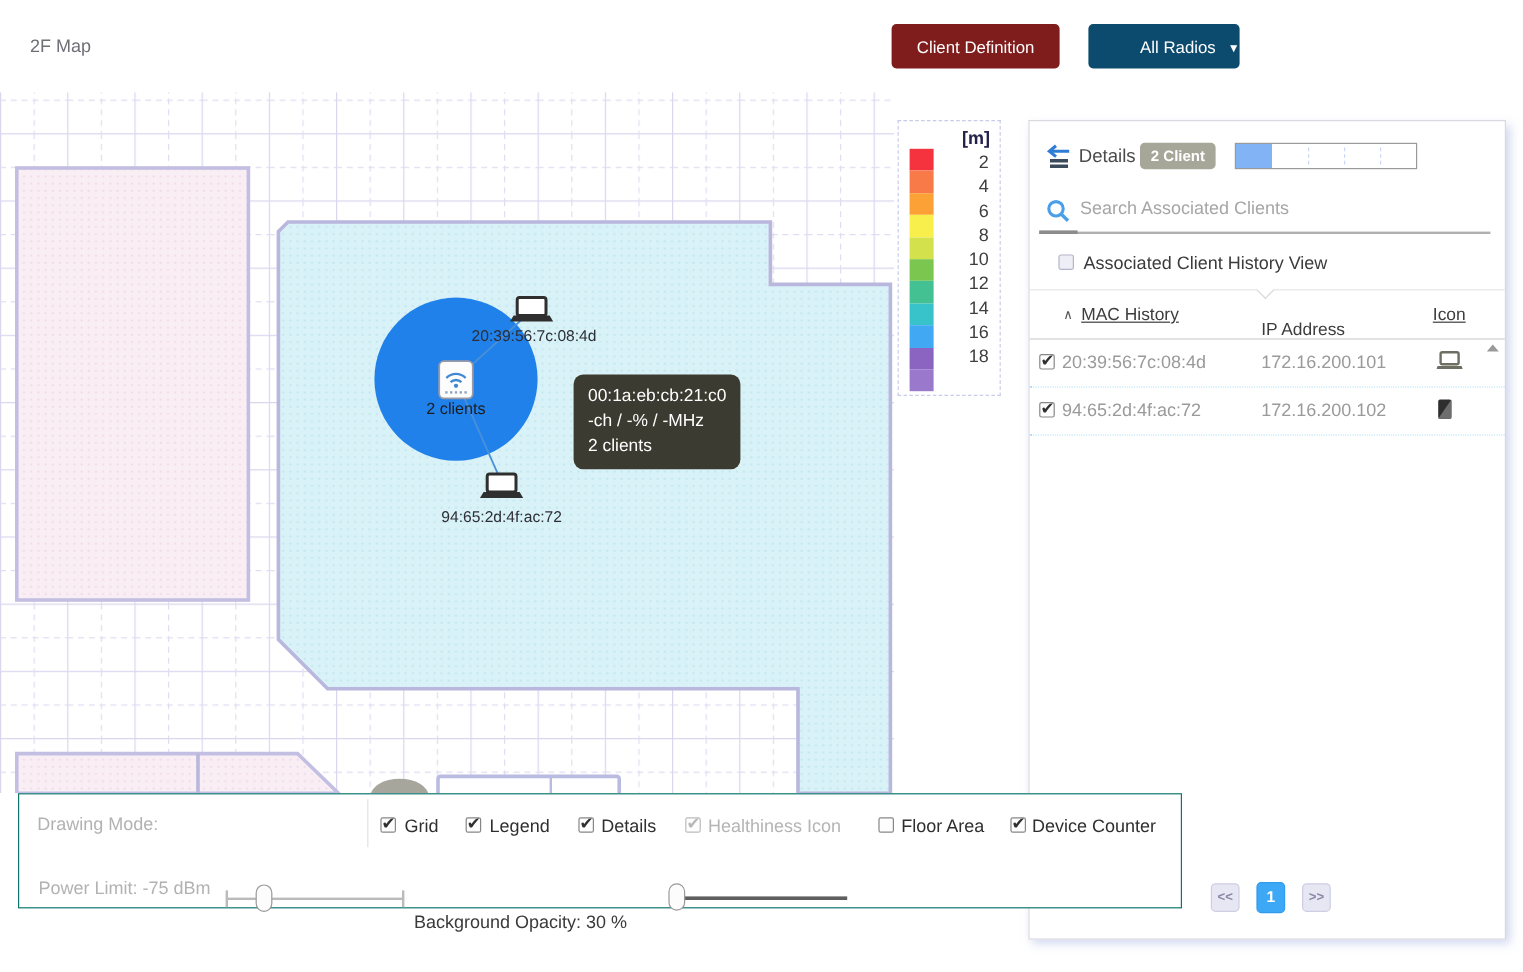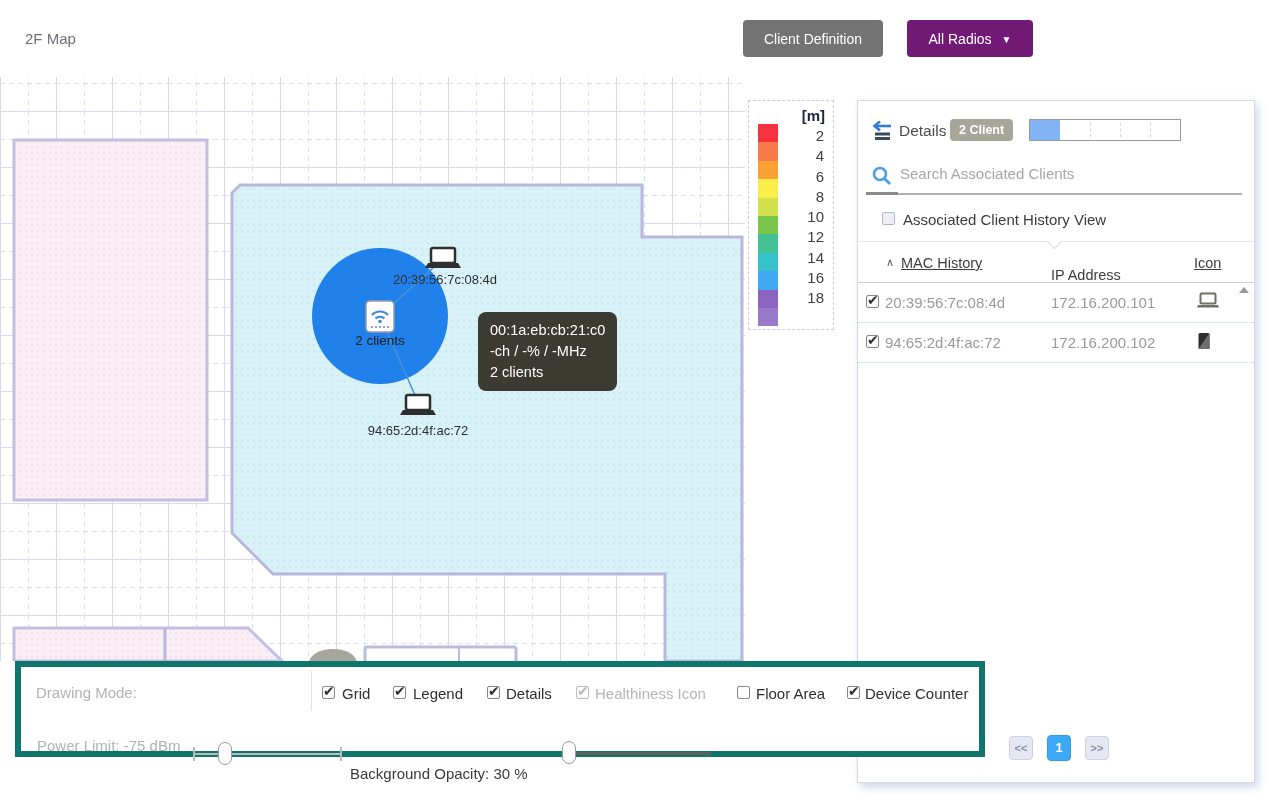--- a/index.html
+++ b/index.html
@@ -3,22 +3,22 @@
 <meta charset="utf-8">
 <style>
   * { margin:0; padding:0; box-sizing:border-box; }
   html,body { background:#fff; }
   body { font-family:"Liberation Sans", sans-serif; color:#333; }
   .app { position:relative; width:1269px; height:810px; background:#fff; overflow:hidden; }
 
   
   .page-title { position:absolute; left:25px; top:30px; font-size:15px; color:#6f6f78; }
   .btn { position:absolute; border:none; border-radius:4px; font-family:inherit; font-size:14px; cursor:pointer; }
-  .btn-blue { left:743px; top:20px; width:140px; height:37px; background:#737373; color:#fff; }
-  .btn-dark { background:#701a75; color:#fff; }
+  .btn-blue { left:743px; top:20px; width:140px; height:37px; background:#7f1d1d; color:#fff; }
+  .btn-dark { background:#0c4a6e; color:#fff;text-align:right; }
   .btn-dark .caret { font-size:10px; margin-left:10px; vertical-align:1px; }
   #btn-all-radios { left:907px; top:20px; width:126px; height:37px; }
   #btn-acv { left:1058px; top:20px; width:198px; height:38px; }
 
   
   .map { position:absolute; left:0; top:55px; width:745px; height:606px; overflow:hidden; }
   .map svg.floorplan { position:absolute; left:0; top:0; }
   .room-number { position:absolute; left:520px; top:325px; width:120px; font-size:33px; font-weight:bold; color:#d7d2da; letter-spacing:4px; }
   .map-label { position:absolute; font-size:13px; color:#2e2e36; text-align:center; }
   #mac-label-1 { left:364px; top:217px; width:162px; }
@@ -78,21 +78,21 @@
 
   .pagination { position:absolute; left:0; bottom:20px; width:100%; height:26px; }
   .page-btn { position:absolute; width:24px; height:24px; border-radius:4px; background:#e7e7f3;
     border:1px solid #cdcde4; color:#8a8aa8; font-size:11px; font-weight:bold; text-align:center;
     line-height:22px; cursor:pointer; }
   #pg-prev { left:151px; top:0; } #pg-next { left:227px; top:0; }
   #pg-cur { left:189px; top:-1px; width:24px; height:26px; background:#3da8f5; border:1px solid #2f9aee;
     color:#fff; font-size:13px; line-height:24px; }
 
   
-  .toolbar { position:absolute; left:15px; top:661px; width:970px; height:96px; background:#fff; border:6px solid #0f766e;padding-left:17px; }
+  .toolbar { position:absolute; left:15px; top:661px; width:970px; height:96px; background:#fff; border:1px solid #0f766e;padding-left:17px; }
   .tb-label-dim { color:#b2b2b2; font-size:15px; position:absolute; }
   .tb-label { color:#3a3a3a; font-size:15px; position:absolute; }
   #drawing-mode-label { left:15px; top:17px; }
   .tb-select { position:absolute; left:133px; top:9px; width:145px; height:34px; border:1px solid #c9c9c9;
     background:#fff; color:#a8a8a8; font-size:15px; cursor:default; }
   .tb-select .val { position:absolute; left:14px; top:7px; }
   .tb-select .caret { position:absolute; right:12px; top:10px; font-size:10px; color:#9e9e9e; }
   .tb-divider { position:absolute; left:290px; top:4px; height:40px; border-left:1px solid #e2e2e2; }
 
   .cb { position:relative; display:inline-block; width:13px; height:13px; background:#fdfdfd;

